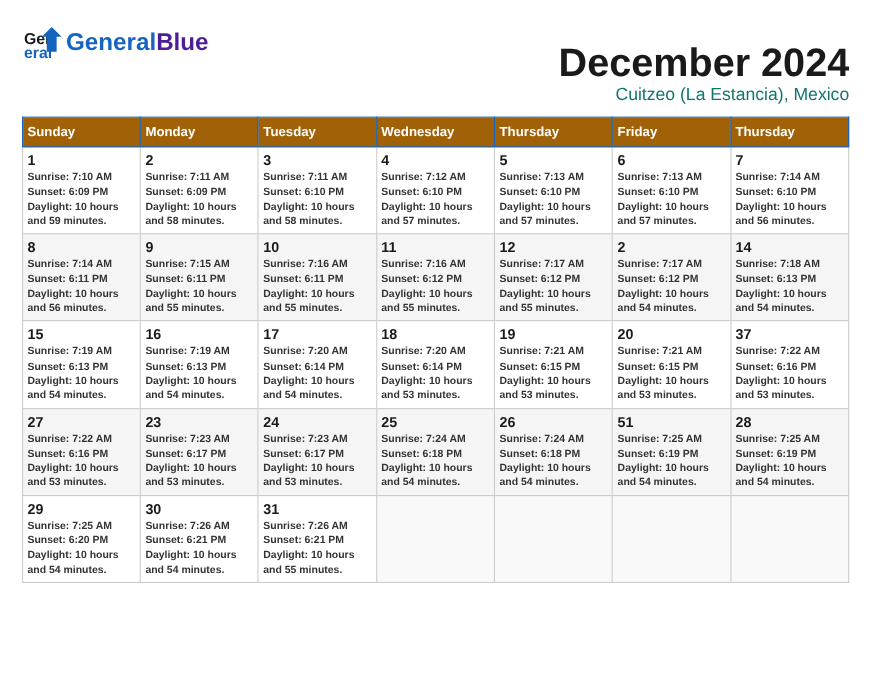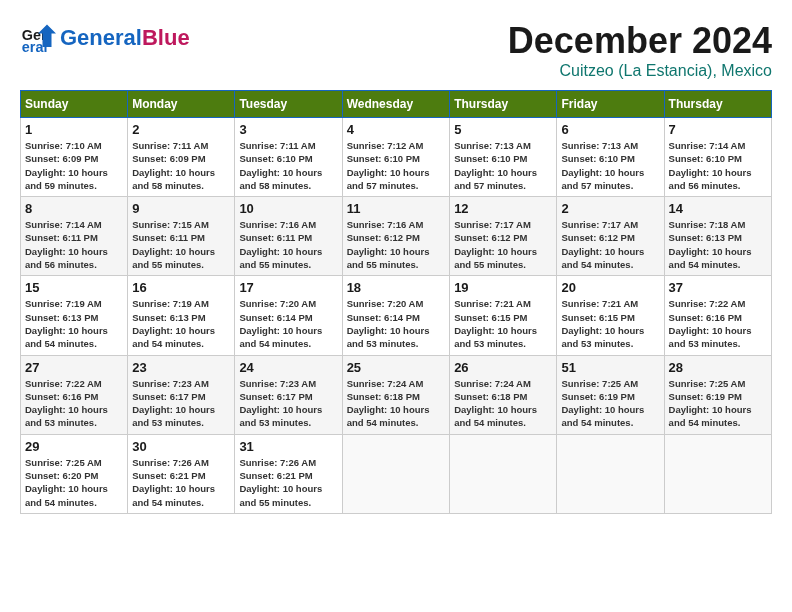--- a/index.html
+++ b/index.html
@@ -34,32 +34,33 @@
       height: 36px;
       margin-right: 4px;
     }
     .title-area {
       text-align: right;
     }
     .month-title {
       font-size: 36px;
       font-weight: bold;
       color: #1a1a1a;
+      margin-top: 16px;
     }
     .subtitle {
       font-size: 16px;
       color: #0f766e;
     }
     .calendar {
       width: 100%;
       border-collapse: collapse;
       font-size: 10px;
     }
     .calendar th {
-      background-color: #4d7c0f;
+      background-color: #a16207;
       color: #fff;
       padding: 6px 4px;
       text-align: left;
       font-size: 12px;
       font-weight: bold;
       border: 1px solid #1565c0;
     }
     .calendar td {
       border: 1px solid #ccc;
       padding: 4px 4px;
@@ -93,21 +94,21 @@
 
 <div class="header-area">
   <div class="logo">
     <svg class="logo-icon" viewBox="0 0 40 40">
       <text x="2" y="22" font-size="16" font-weight="bold" fill="#1a1a1a">Gen</text>
       <text x="2" y="36" font-size="16" font-weight="bold" fill="#1565c0">eral</text>
       <polygon points="30,5 40,15 35,15 35,30 25,30 25,15 20,15" fill="#1565c0"></polygon>
     </svg>
     <div>
       <div class="logo-text">
-        <span>General</span><span style="color:#be185d">Blue</span>
+        <span>General</span><span style="color:#4c1d95">Blue</span>
       </div>
     </div>
   </div>
   <div class="title-area">
     <div class="month-title">December 2024</div>
     <div class="subtitle">Cuitzeo (La Estancia), Mexico</div>
   </div>
 </div>
 
 <table class="calendar">

